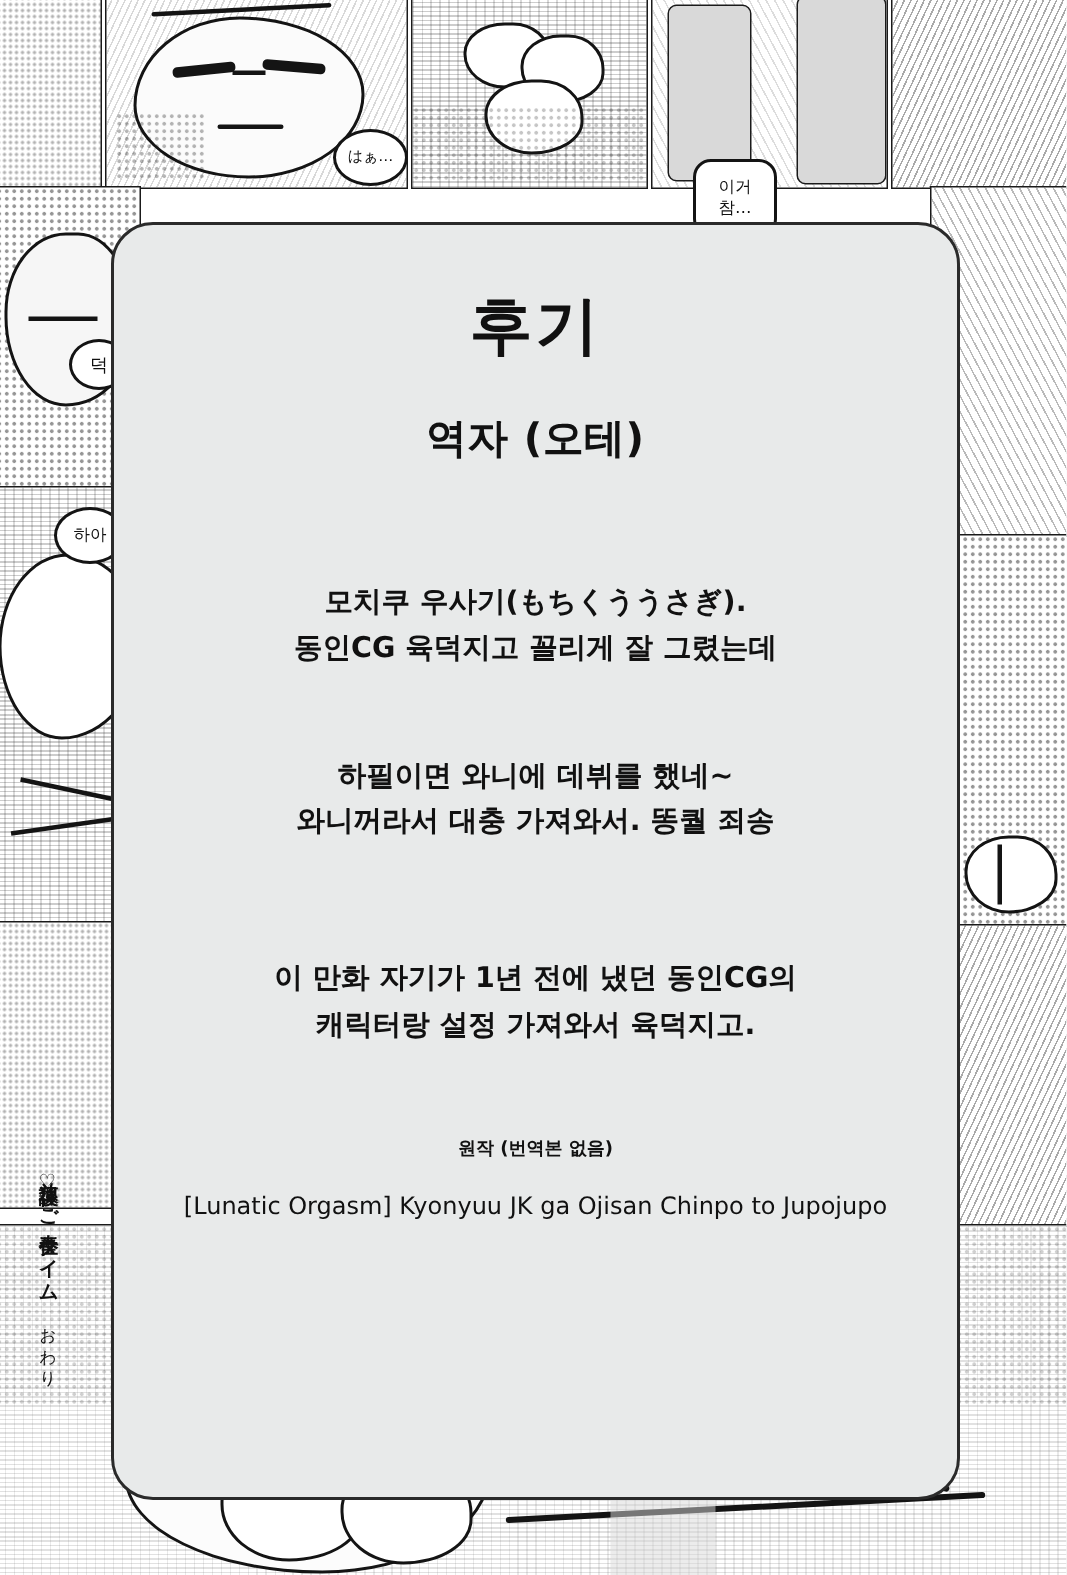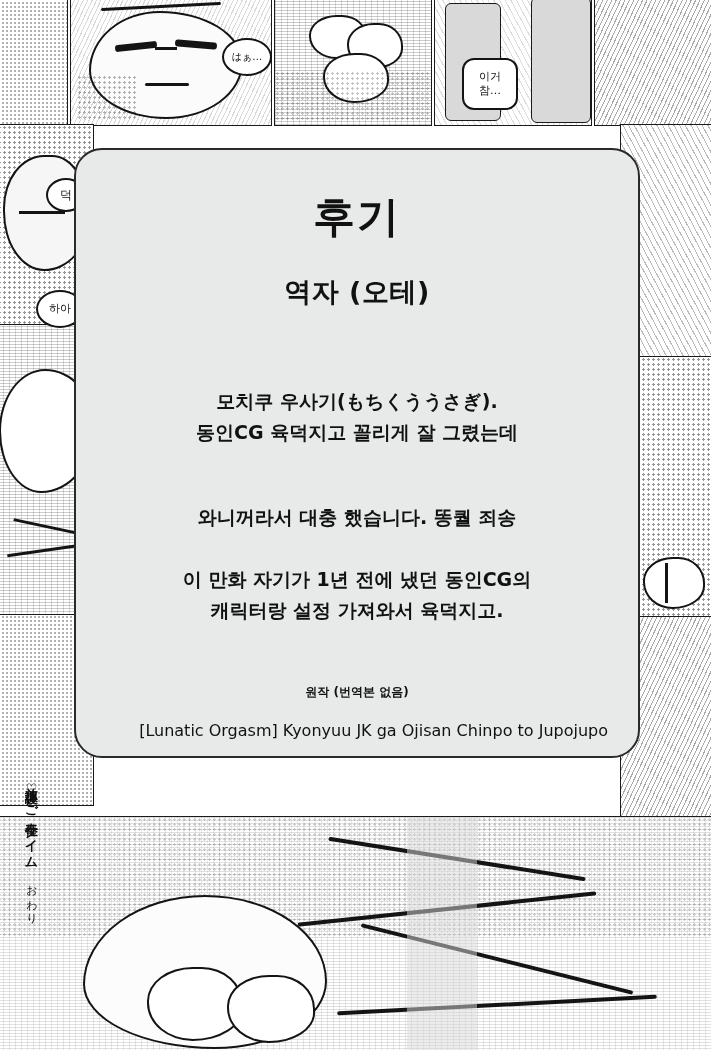--- a/index.html
+++ b/index.html
@@ -70,20 +70,21 @@
     border: 2px solid #141414;
     border-radius: 50%;
     display: flex;
     align-items: center;
     justify-content: center;
     text-align: right;
     font-size: 10px;
     line-height: 1.25;
     color: #111;
     font-family: "DejaVu Sans", "Liberation Sans", sans-serif;
+    margin-top: 48px;
   }
   .bubble.rect {
     border-radius: 12px;
   }
 
   
   .side-caption {
     position: absolute;
     left: 14px;
     top: 778px;
@@ -100,21 +101,21 @@
     font-size: 11px;
     font-weight: 400;
   }
 
   
   .afterword {
     position: absolute;
     left: 74px;
     top: 148px;
     width: 566px;
-    height: 610px;
+    height: 852px;
     box-sizing: border-box;
     background: #e8eaea;
     border: 2px solid #2a2a2a;
     border-radius: 28px;
     padding: 26px 30px 20px 30px;
     text-align: center;
     color: #111111;
   }
   .aw-title {
     font-size: 42px;
@@ -132,36 +133,35 @@
   .aw-block {
     margin-top: 76px;
     font-size: 19px;
     font-weight: 700;
     line-height: 1.62;
   }
   .aw-block.second {
     margin-top: 54px;
   }
   .aw-block.third {
-    margin-top: 32px;
+    margin-top: 74px;
   }
   .aw-line {
     display: block;
   }
   .aw-credit-label {
     margin-top: 58px;
     font-size: 12px;
     font-weight: 700;
   }
   .aw-credit-title {
     margin-top: 16px;
     font-size: 16px;
     font-weight: 400;
     line-height: 1.7;
-    text-align: right;
   }
   .aw-credit-title .l2 {
     display: block;
     margin-top: 4px;
   }
 </style>
 </head>
 <body>
 
 <div id="page">
@@ -251,21 +251,22 @@
     <div class="aw-title">후기</div>
 
     <div class="aw-subtitle">역자 (오테)</div>
 
     <div class="aw-block">
       <span class="aw-line">모치쿠 우사기(もちくううさぎ).</span>
       <span class="aw-line">동인CG 육덕지고 꼴리게 잘 그렸는데</span>
     </div>
 
     <div class="aw-block second">
-      <span class="aw-line">와니꺼라서 대충 했습니다. 똥퀄 죄송</span>
+      <span class="aw-line">하필이면 와니에 데뷔를 했네~</span>
+      <span class="aw-line">와니꺼라서 대충 가져와서. 똥퀄 죄송</span>
     </div>
 
     <div class="aw-block third">
       <span class="aw-line">이 만화 자기가 1년 전에 냈던 동인CG의</span>
       <span class="aw-line">캐릭터랑 설정 가져와서 육덕지고.</span>
     </div>
 
     <div class="aw-credit-label">원작 (번역본 없음)</div>
 
     <div class="aw-credit-title">

